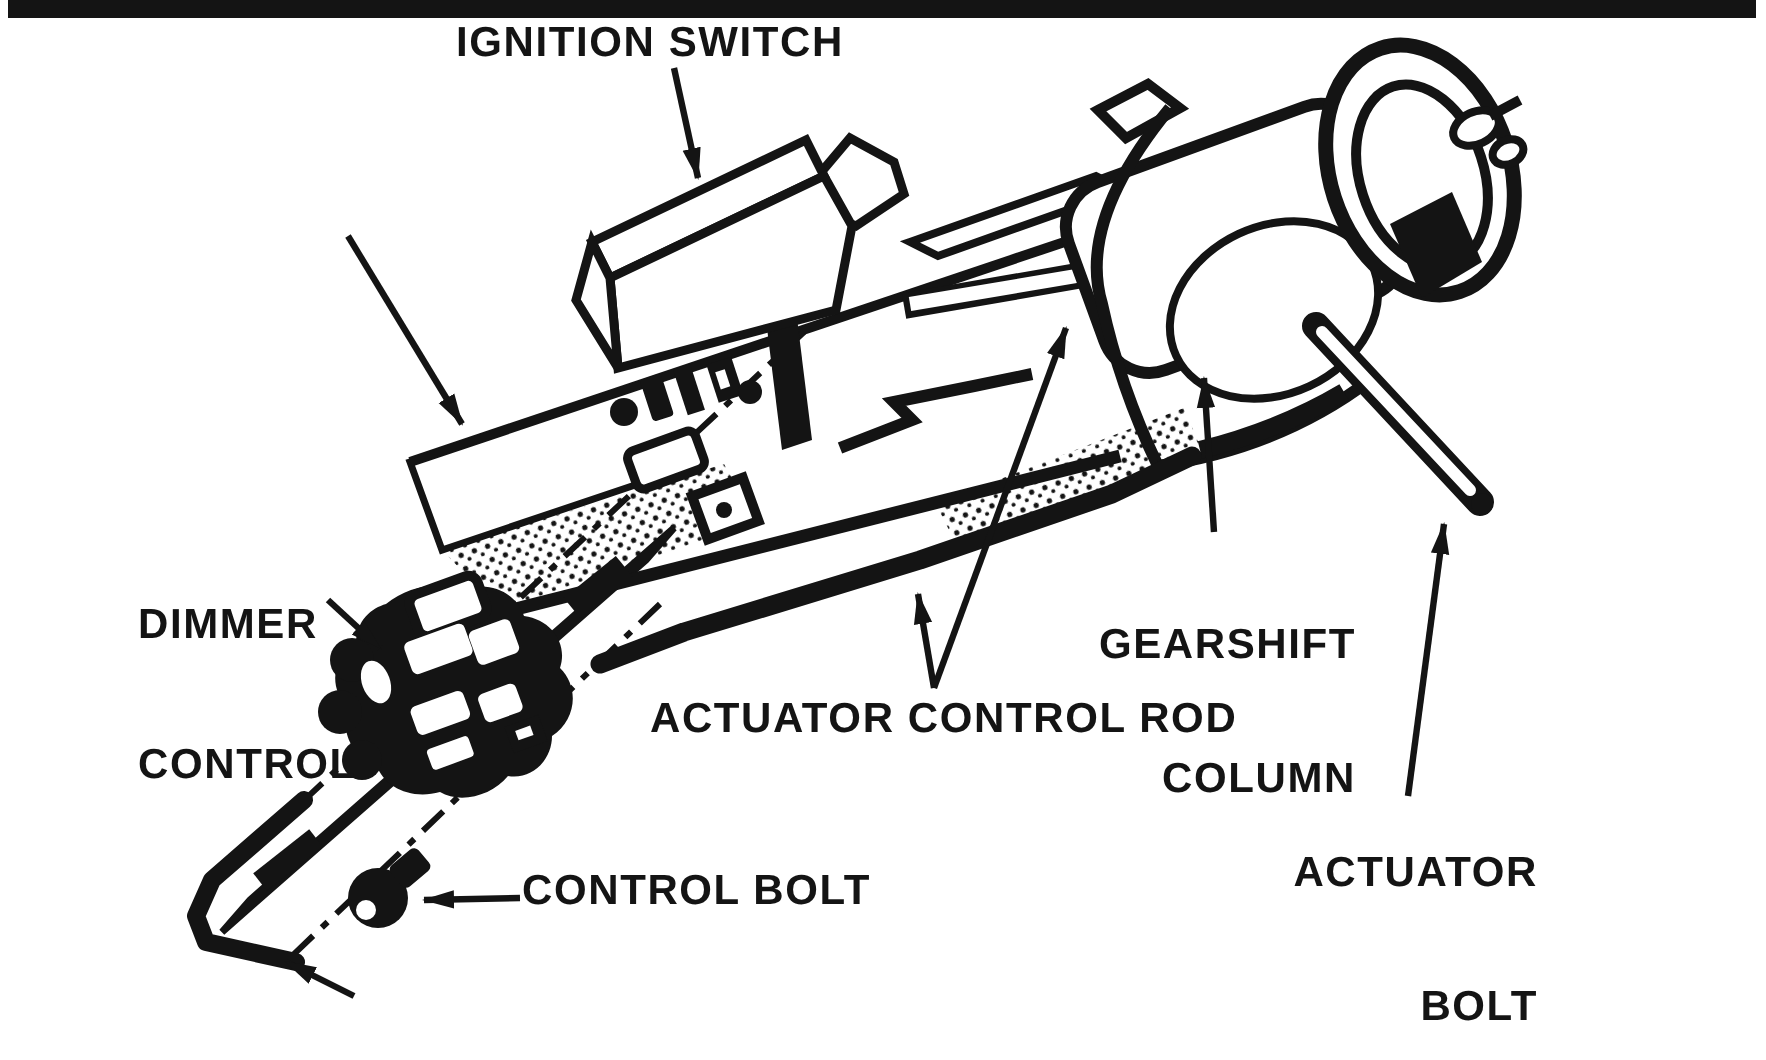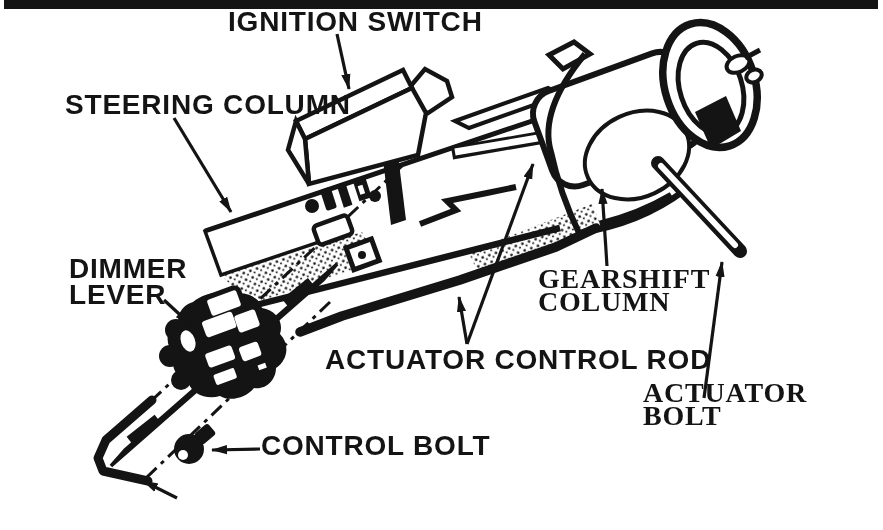--- a/index.html
+++ b/index.html
@@ -4,26 +4,26 @@
 <style>
   :root { --ink:#141414; --paper:#ffffff; }
   html,body { margin:0; padding:0; background:var(--paper); }
   .stage {
     position:relative; width:883px; height:530px;
     background:var(--paper); overflow:hidden;
     font-family:"Liberation Sans", sans-serif;
   }
   .stage svg { position:absolute; left:0; top:0; }
   .lbl {
-    position:absolute; font-weight:bold; font-size:28px;
+    position:absolute; font-weight:bold; font-size:21px;
     letter-spacing:0.8px; color:var(--ink); white-space:nowrap;
     line-height:26px; user-select:none;
   }
-  .lbl.center { text-align:left; line-height:23px;font-family:Liberation Serif, serif; }
-  .ln { display:block; }
+  .lbl.center { text-align:right; line-height:23px; }
+  .ln { display:block;margin-top:44px; }
   
   .s  { stroke:var(--ink); fill:none; }
   .f  { fill:var(--ink); stroke:none; }
   .w  { fill:var(--paper); }
   .ws { fill:var(--paper); stroke:var(--ink); }
 </style>
 </head>
 <body>
 
 <div class="stage">
@@ -154,25 +154,24 @@
     <line x1="467" y1="344" x2="459" y2="297" marker-end="url(#ah)"></line>
     <line x1="467" y1="344" x2="533" y2="164" marker-end="url(#ah)"></line>
     <line x1="260" y1="449" x2="212" y2="450" marker-end="url(#ah)"></line>
     <line x1="177" y1="498" x2="143" y2="481" marker-end="url(#ah)"></line>
     <line x1="704" y1="398" x2="722" y2="262" marker-end="url(#ah)"></line>
   </g>
 </svg>
 
 <div class="lbl" style="left:228px;top:9px">IGNITION SWITCH</div>
 
-<div class="lbl" style="left:65px;top:92px">STEERING COLUMN</div>
 
 <div class="lbl" style="left:69px;top:256px">
   <span class="ln">DIMMER</span>
-  <span class="ln">LEVER</span>
+  <span class="ln">CONTROL</span>
 </div>
 
 <div class="lbl center" style="left:538px;top:267px;width:140px">
   <span class="ln">GEARSHIFT</span>
   <span class="ln">COLUMN</span>
 </div>
 
 <div class="lbl" style="left:325px;top:347px">ACTUATOR CONTROL ROD</div>
 
 <div class="lbl" style="left:261px;top:433px">CONTROL BOLT</div>

